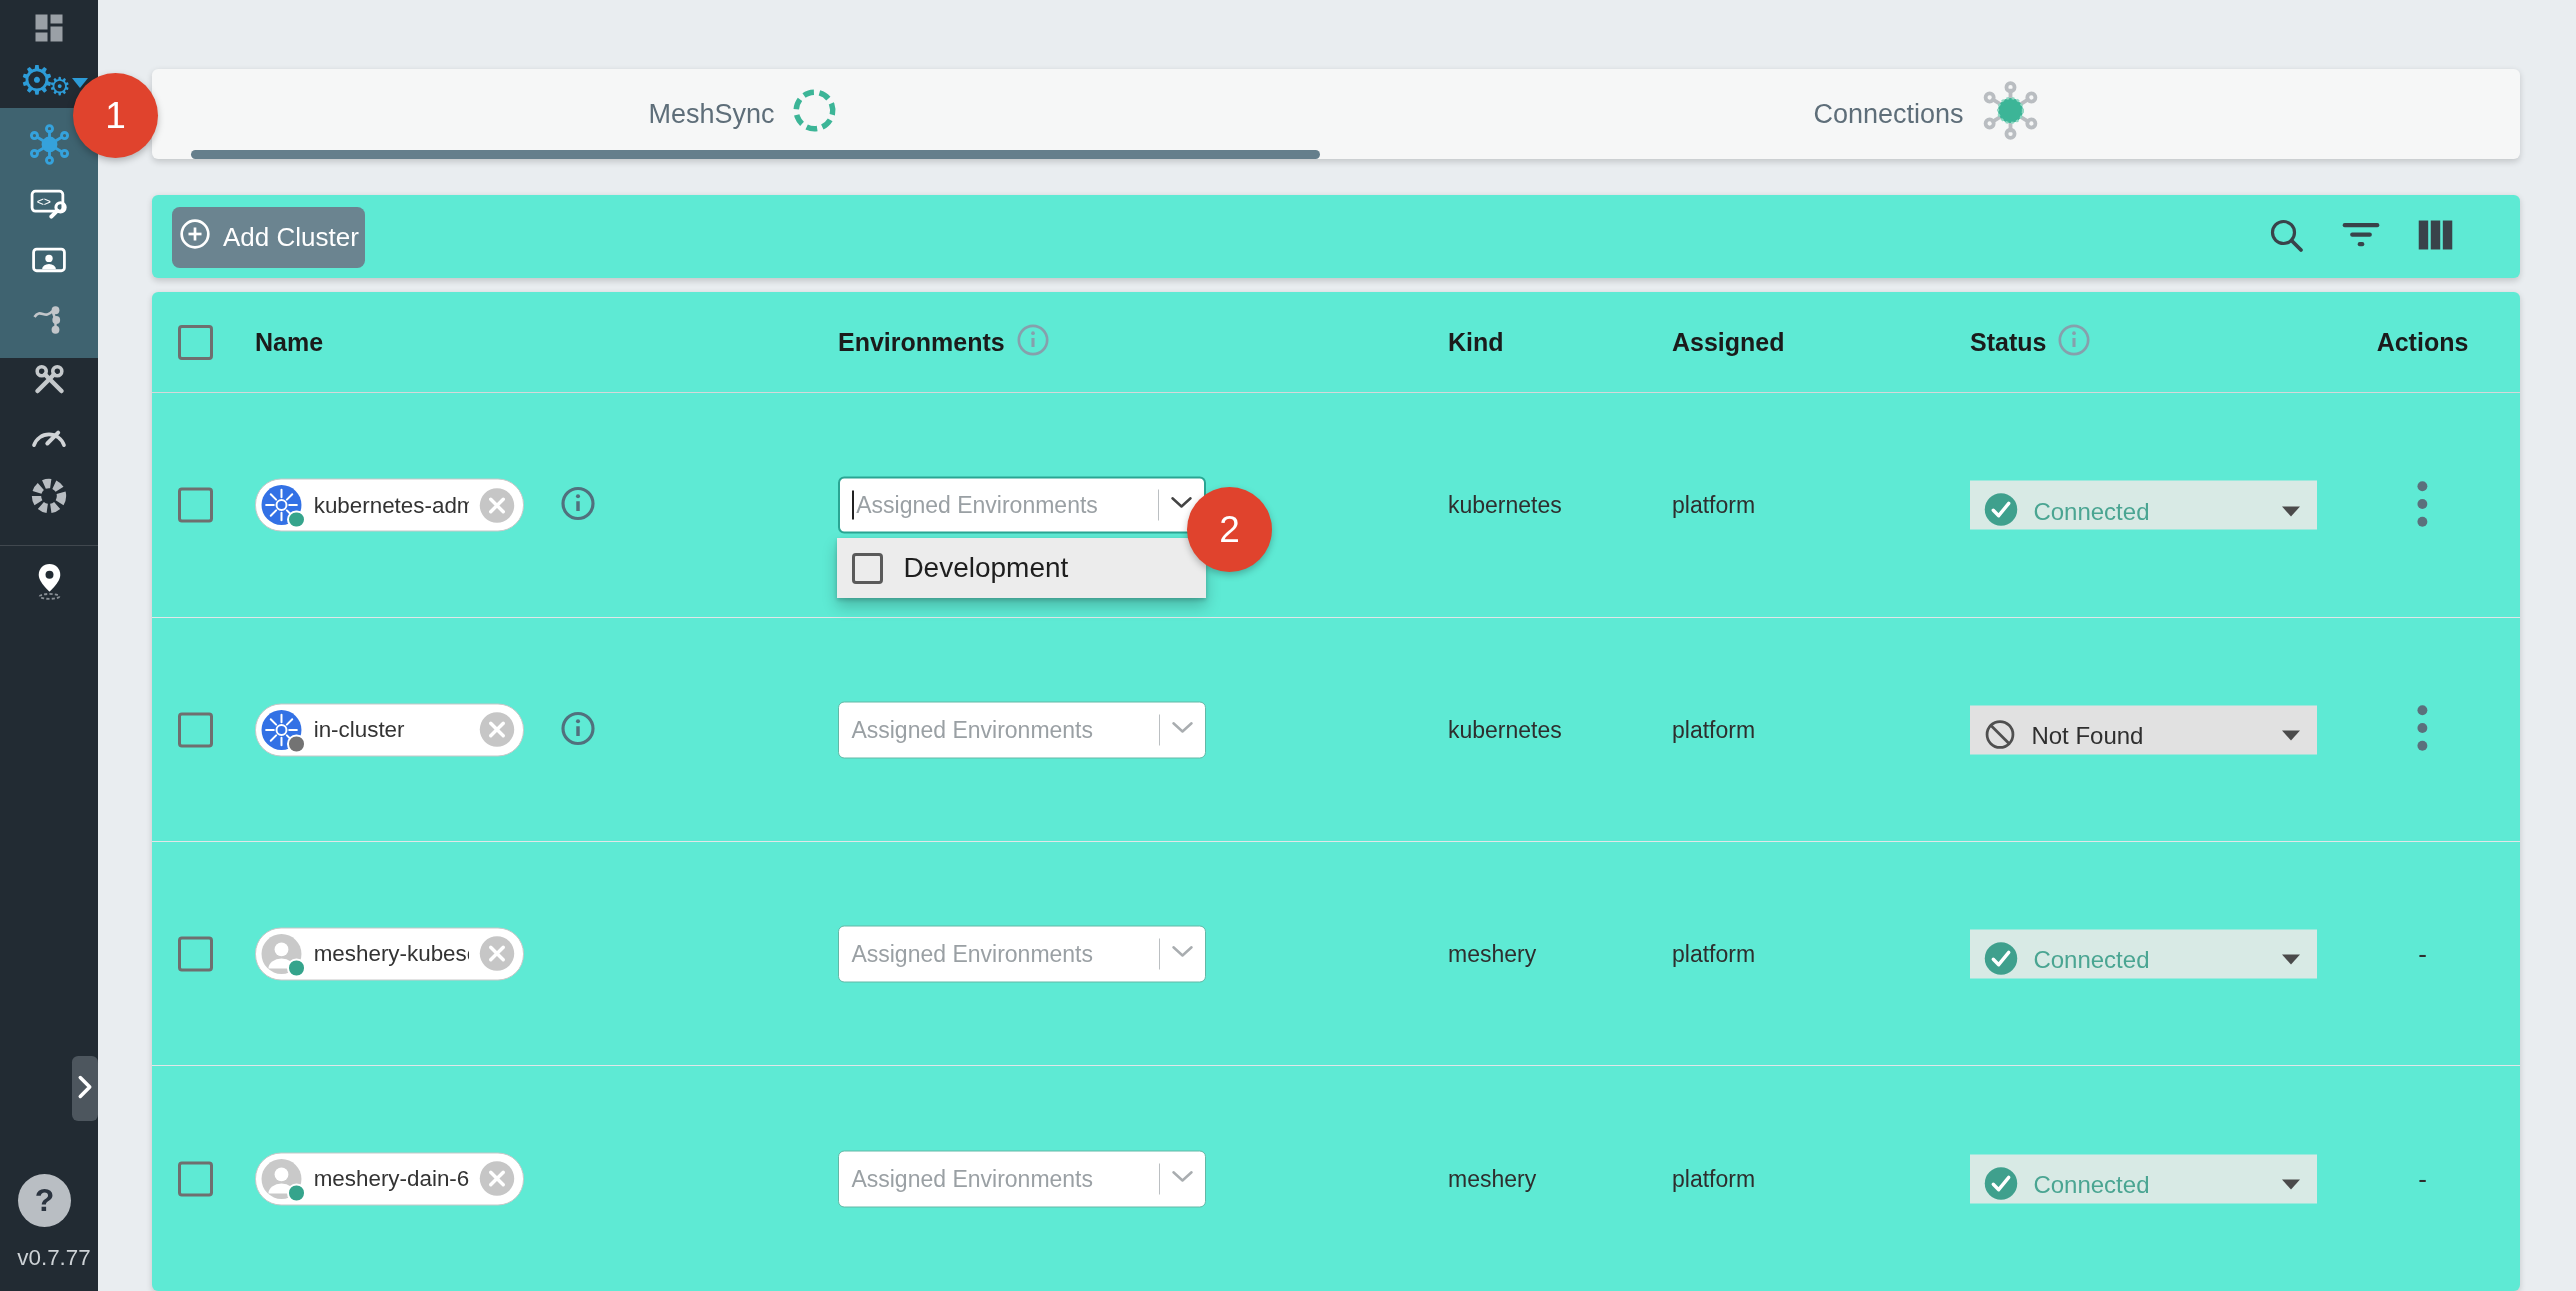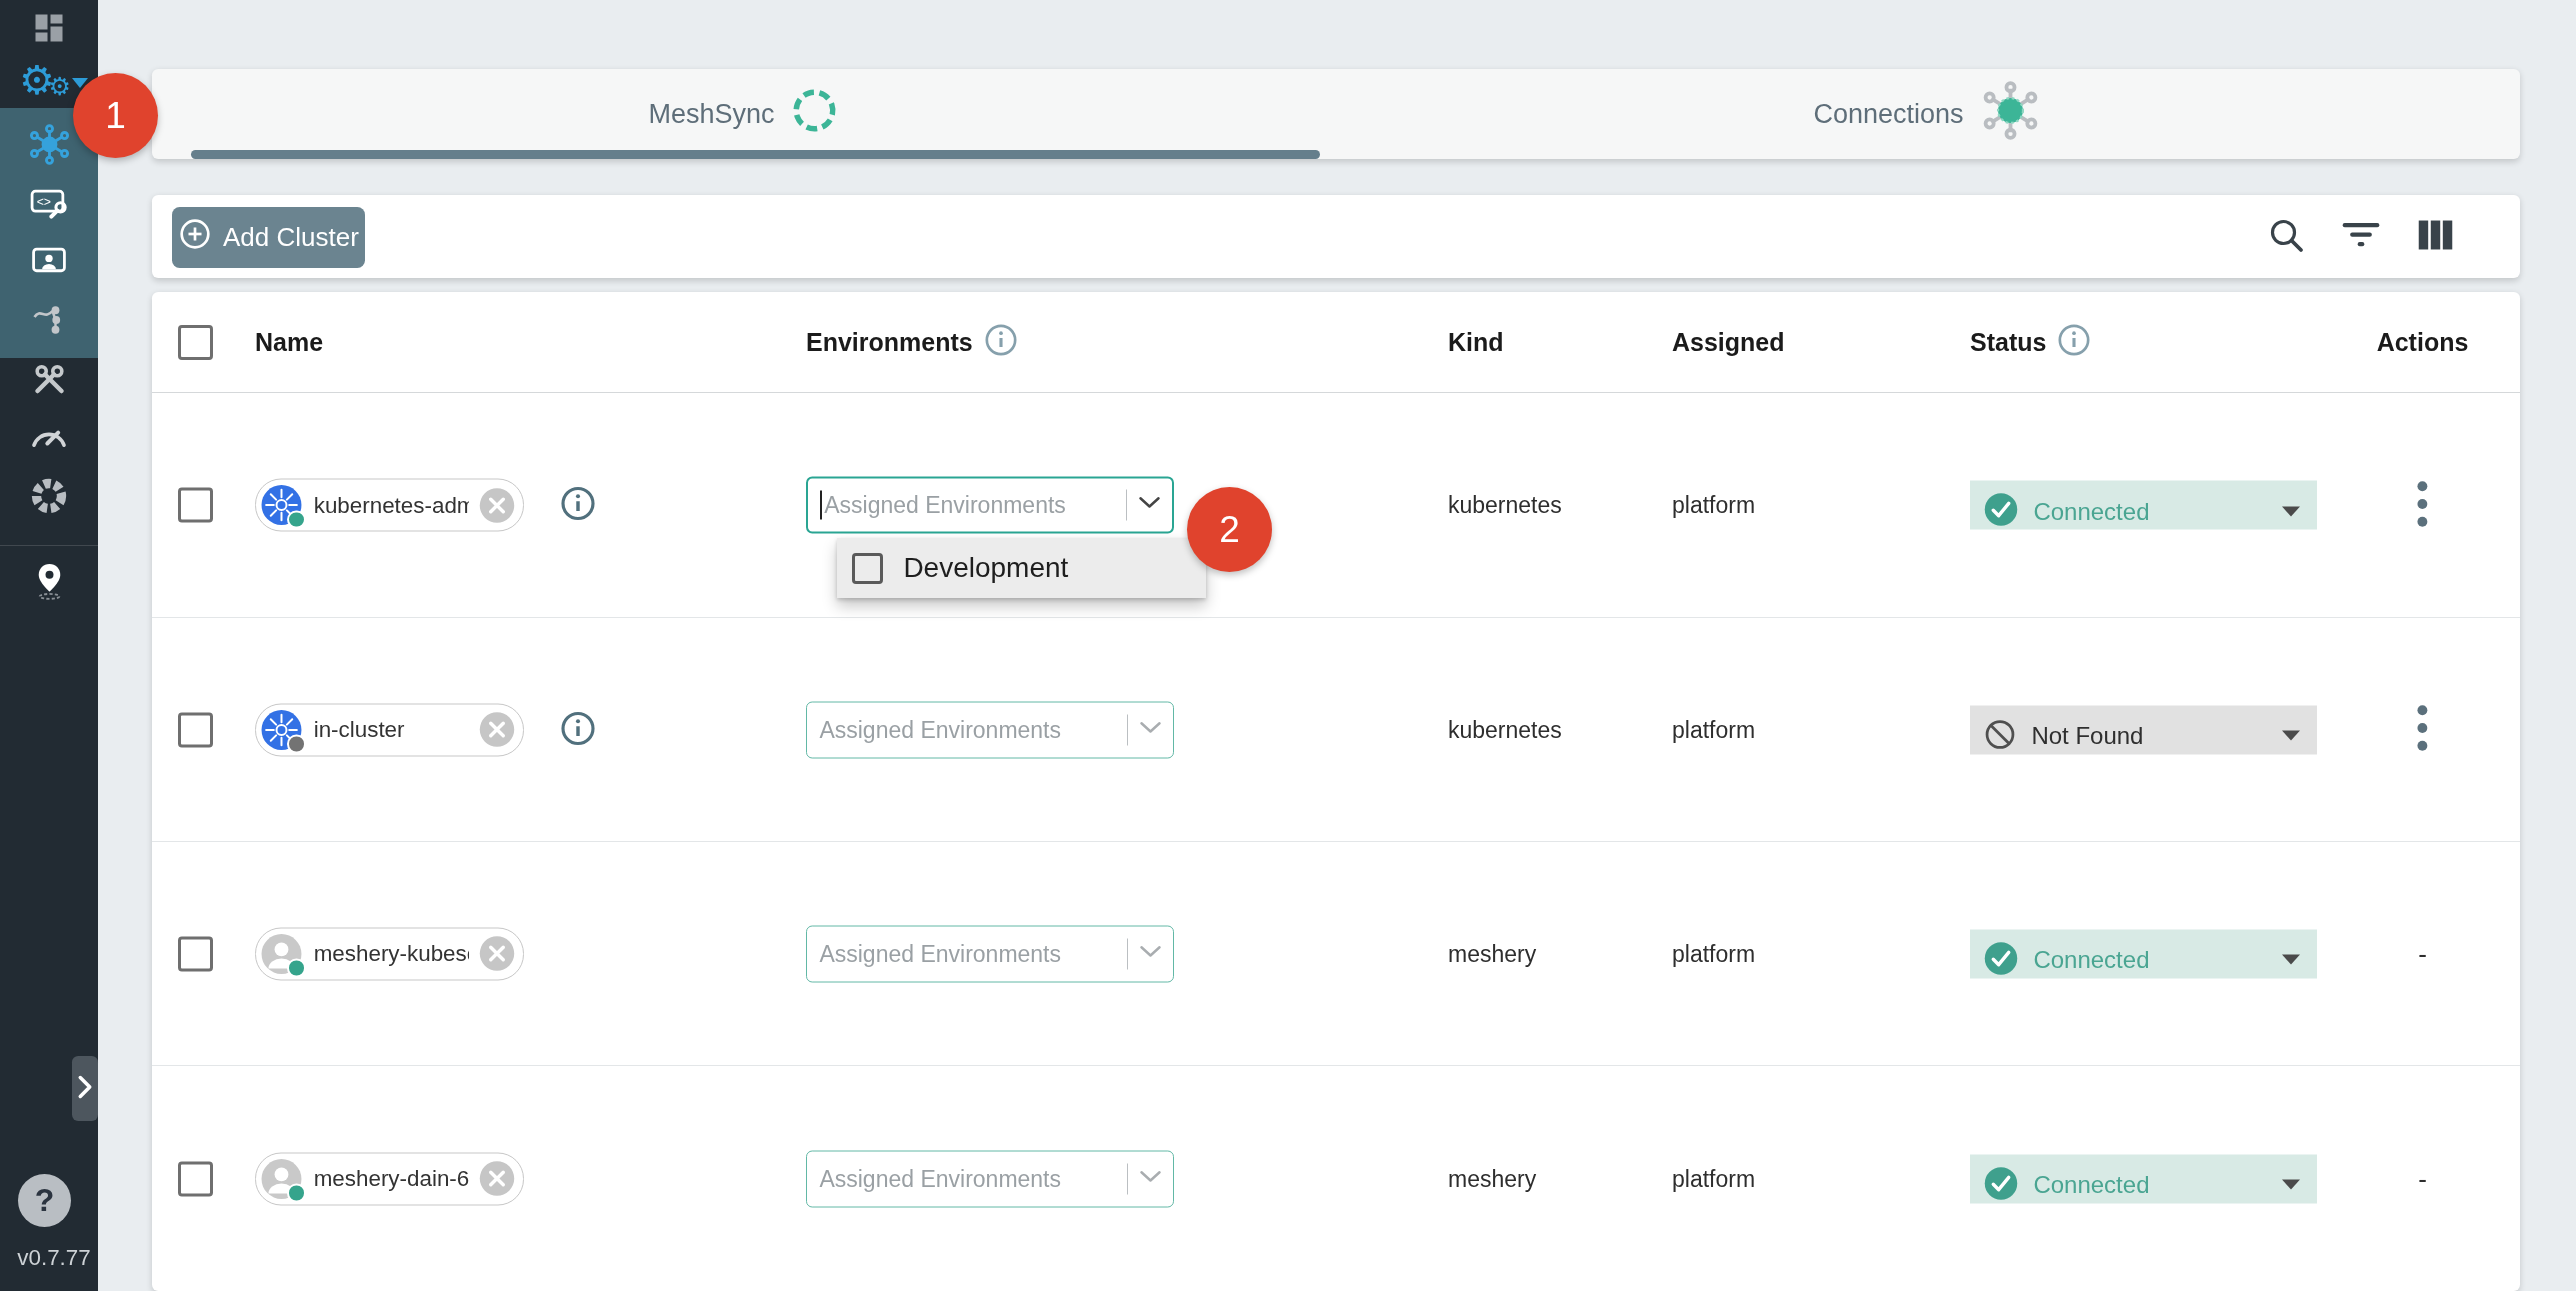--- a/index.html
+++ b/index.html
@@ -17,40 +17,40 @@
   .gear-caret { position:absolute; left:57px; top:21.6px; width:0; height:0; border-left:8.5px solid transparent; border-right:8.5px solid transparent; border-top:10px solid #2D9CD8; }
   .expand-tab { position:absolute; left:72px; top:1056px; width:26px; height:65px; background:#4D565E; border-radius:6.2px; display:flex; align-items:center; justify-content:center; cursor:pointer; z-index:21; }
   .help-circle { position:absolute; left:18px; top:1174px; width:53px; height:53px; border-radius:50%; background:#B9BEC3; color:#2B3440; font-size:32px; font-weight:bold; display:flex; align-items:center; justify-content:center; cursor:pointer; }
   .version { position:absolute; left:0; top:1245px; width:108px; text-align:center; color:#CDD2D6; font-size:22.4px; }
 
   
   .step-badge { position:absolute; width:85px; height:85px; border-radius:50%; background:#E0432D; color:#FFFFFF; font-size:37px; display:flex; align-items:center; justify-content:center; box-shadow:0 3.1px 7.7px rgba(0,0,0,0.25); z-index:40; }
   .badge-1 { left:73px; top:73px; }
 
   
-  .card { position:absolute; left:152px; width:2368px; background:#ffffff; border-radius:6.2px; box-shadow:0 2.3px 6.2px rgba(0,0,0,0.16); }
+  .card { position:absolute; left:152px; width:2368px; background:#5eead4; border-radius:6.2px; box-shadow:0 2.3px 6.2px rgba(0,0,0,0.16); }
   .tabs-card { top:69px; height:90px; background:#F6F7F7; display:flex; overflow:hidden; }
   .tab-half { width:50%; height:100%; display:flex; align-items:center; justify-content:center; gap:14px; cursor:pointer; color:#5E6E79; font-size:27px; }
   .tab-indicator { position:absolute; left:39px; bottom:0; width:1129px; height:9.3px; background:#657F8C; border-radius:4.6px; }
 
   .toolbar-card { top:195px; height:83px; }
   .add-cluster { position:absolute; left:20px; top:11.6px; width:193px; height:61px; background:#6B8490; border:none; border-radius:7.7px; color:#FFFFFF; font-size:26px; font-family:"Liberation Sans",sans-serif; display:flex; align-items:center; justify-content:center; gap:10.8px; cursor:pointer; }
   .tool-icons { position:absolute; right:60px; top:0; height:83px; display:flex; align-items:center; gap:26px; }
   .icon-btn { width:49px; height:49px; display:flex; align-items:center; justify-content:center; cursor:pointer; }
 
   
   .table-card { top:292px; height:999px; overflow:hidden; }
   .thead { position:absolute; left:0; top:0; width:100%; height:101px; border-bottom:1.5px solid #D5D8DA; }
   .th { position:absolute; top:0; height:101px; display:flex; align-items:center; gap:10.8px; font-size:25px; font-weight:bold; color:#1B1B1B;justify-content:center; }
   .row { position:absolute; left:0; width:100%; border-bottom:1.5px solid #E3E6E8; }
   .r0 { top:101px; height:225px; } .r1 { top:326px; height:224px; }
   .r2 { top:550px; height:224px; } .r3 { top:774px; height:225px; border-bottom:none; }
   .cell { position:absolute; top:50%; transform:translateY(-50%); }
   .cb { width:35px; height:35px; border:3.1px solid #6F6F6F; border-radius:3.9px; background:transparent; cursor:pointer; }
-  .cb-col { left:25.5px; } .name-col { left:103px; } .env-col { left:654px; }
+  .cb-col { left:25.5px; } .name-col { left:103px; } .env-col { left:686px; }
   .kind-col { left:1296px; } .cat-col { left:1520px; } .status-col { left:1818px; }
   .act-col { left:2201px; width:139px; display:flex; justify-content:center; }
   .cell-text { font-size:23px; color:#2E2E2E; }
 
   .name-chip { width:269px; height:53px; border:1.5px solid #C7C7C7; border-radius:26px; background:#FFFFFF; display:flex; align-items:center; padding:0 7.7px 0 3.9px; gap:10.8px; cursor:pointer; }
   .chip-avatar { position:relative; width:43px; height:43px; flex:0 0 auto; }
   .chip-label { flex:1; font-size:22.4px; color:#333333; white-space:nowrap; overflow:hidden; }
   .chip-x { flex:0 0 auto; width:36px; height:36px; cursor:pointer; }
   .status-dot { position:absolute; right:-3.1px; bottom:-2.3px; width:18.5px; height:18.5px; border-radius:50%; border:2.3px solid #FFFFFF; }
   .dot-green { background:#35A48C; } .dot-gray { background:#737373; }

